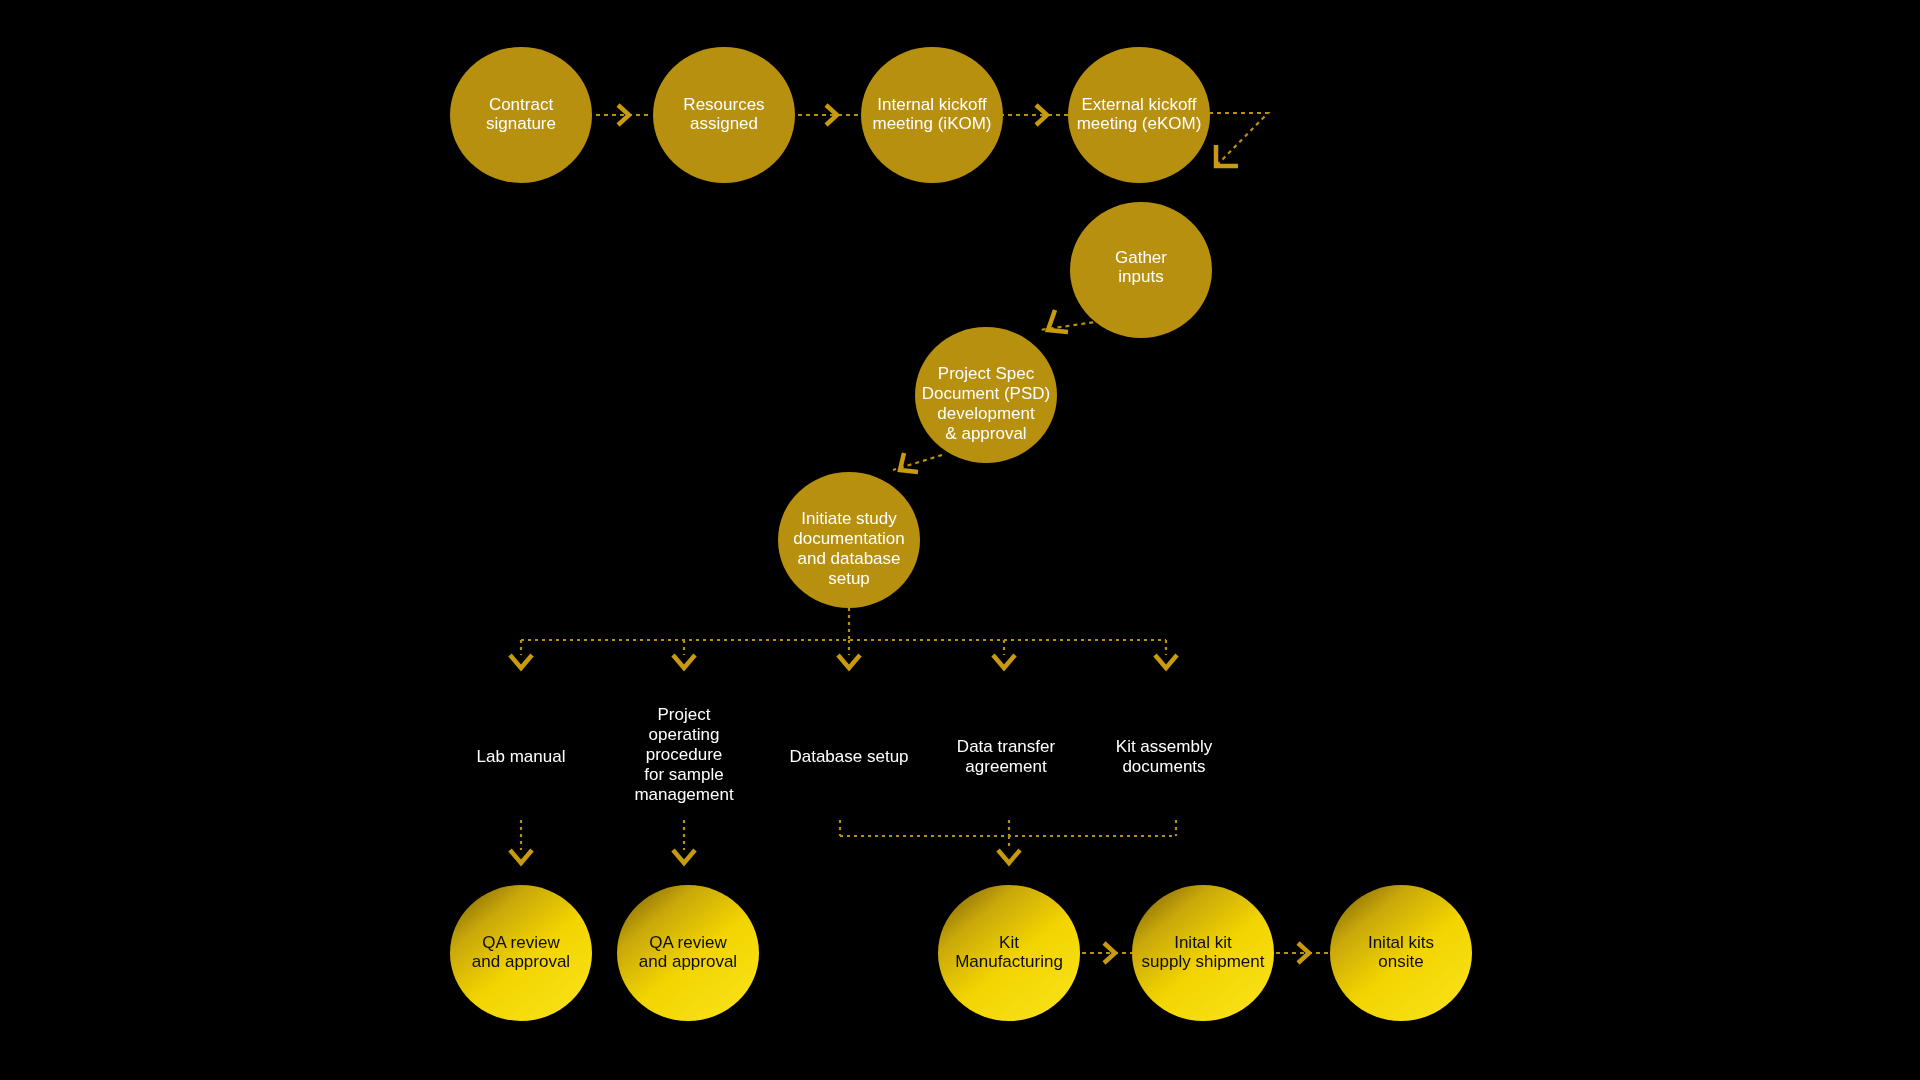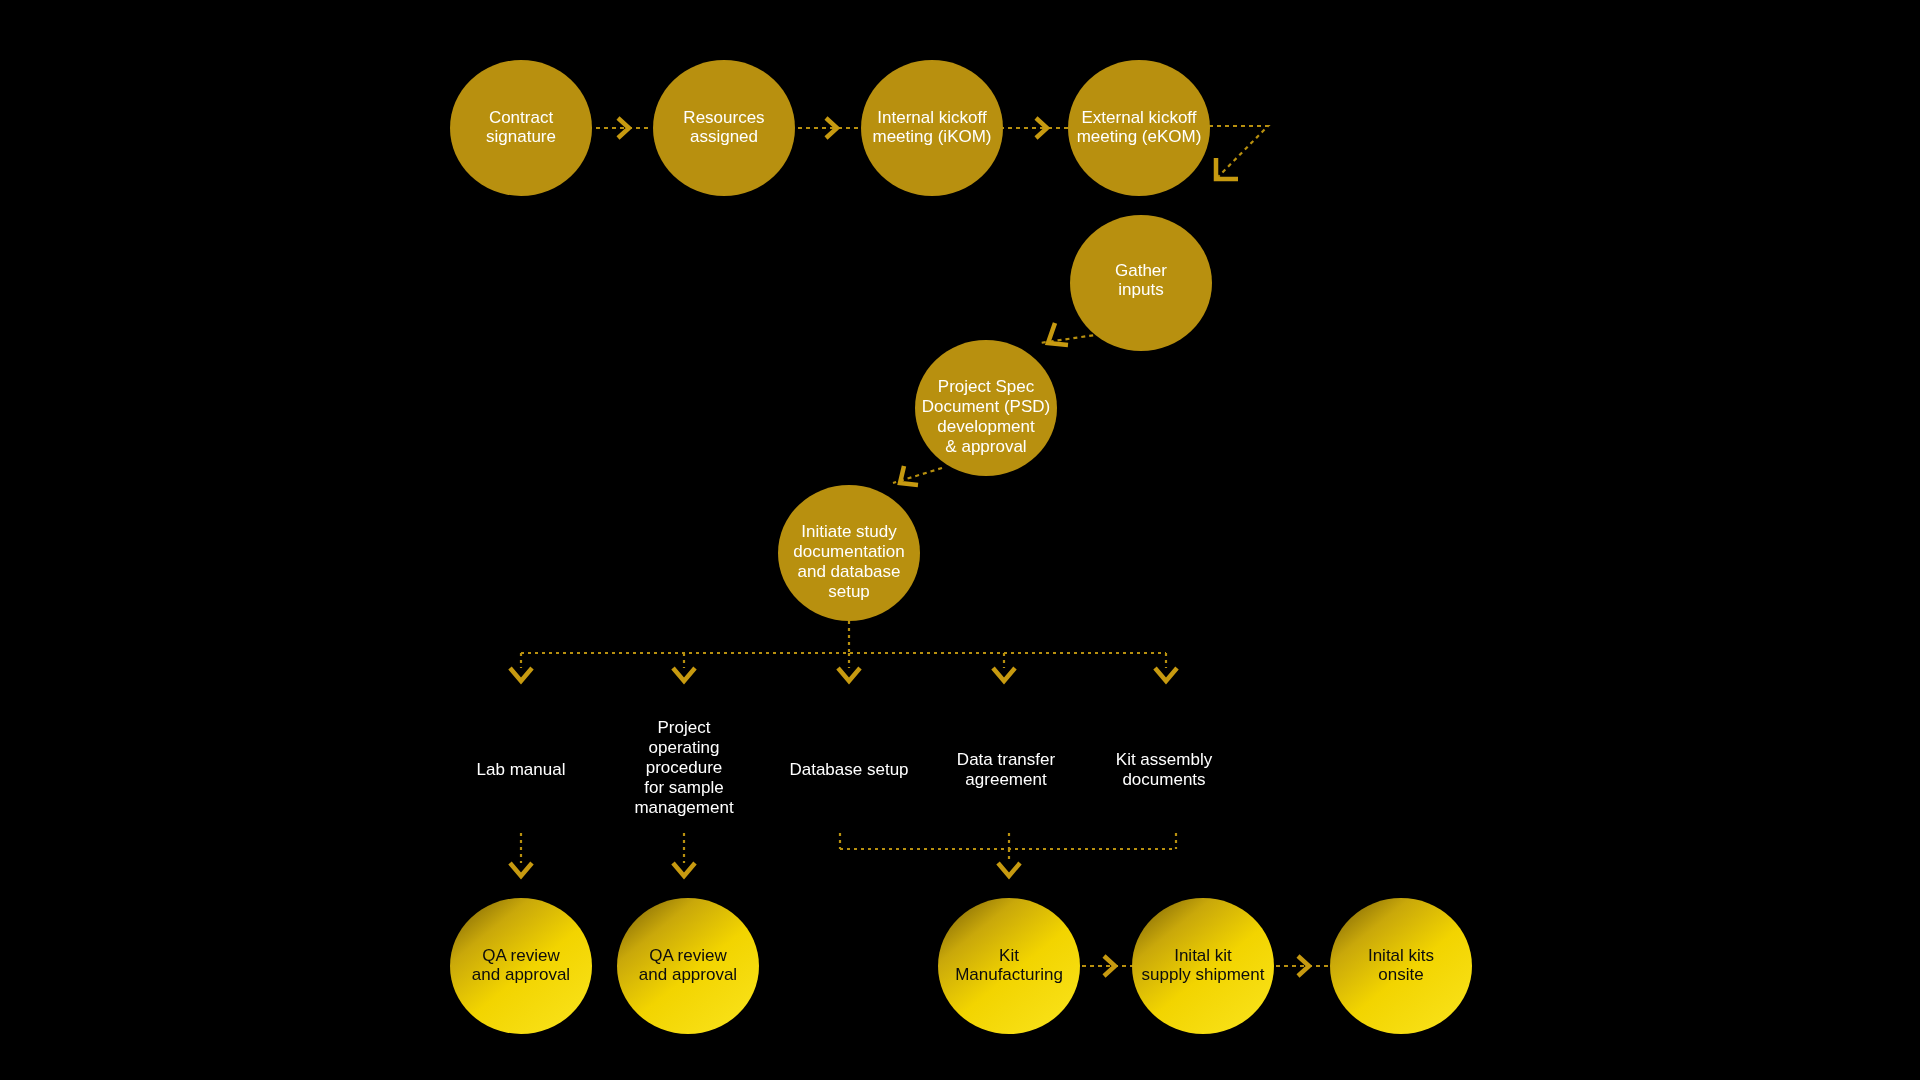--- a/index.html
+++ b/index.html
@@ -11,21 +11,20 @@
     overflow: hidden;
   }
   body {
     font-family: "Liberation Sans", sans-serif;
   }
   #diagram-root {
     position: relative;
     width: 1920px;
     height: 840px;
     background: #000000;
-    margin-top: 13px;
   }
   svg.flow {
     display: block;
     width: 1920px;
     height: 1080px;
   }
   .node-label {
     font-family: "Liberation Sans", sans-serif;
     font-size: 17px;
     text-anchor: middle;

